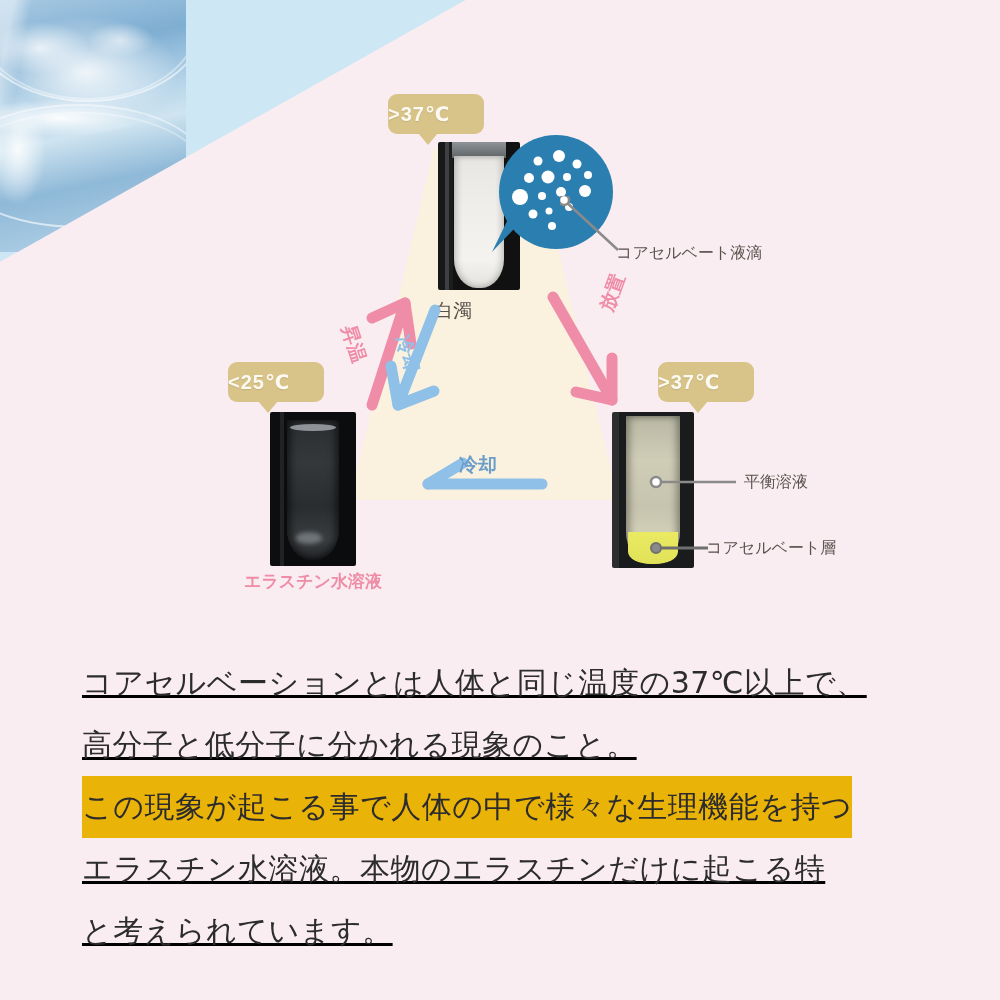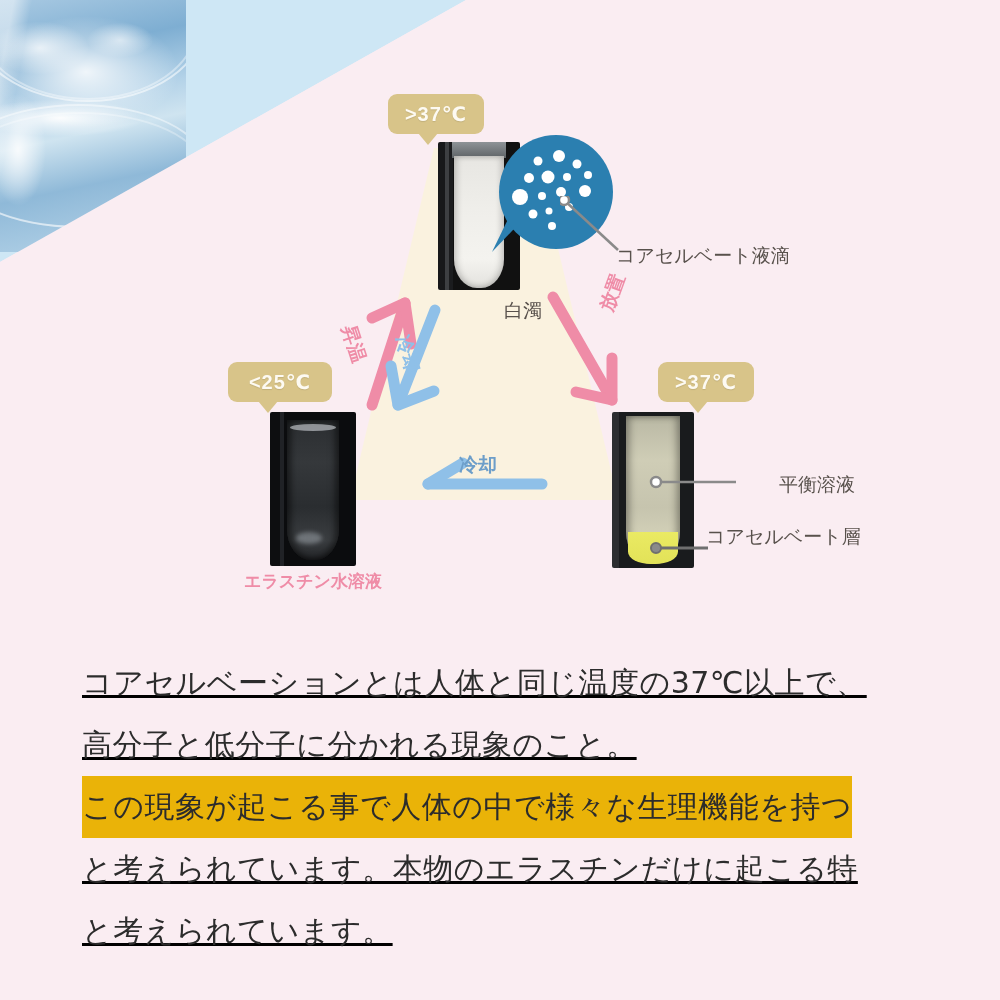--- a/index.html
+++ b/index.html
@@ -55,21 +55,21 @@
 
   
   .badge{
     position:absolute;
     background:#d8c489;
     color:#fdfaf2;
     border-radius:9px;
     font-size:20px;
     font-weight:bold;
     letter-spacing:1px;
-    display:flex;align-items:center;justify-content:center;
+    display:flex;align-items:center;
     text-shadow:0 1px 1px rgba(0,0,0,.10);
     z-index:6;
   }
   .badge::after{
     content:"";
     position:absolute;bottom:-11px;
     width:0;height:0;
     border-left:10px solid transparent;
     border-right:10px solid transparent;
     border-top:12px solid #d8c489;
@@ -101,21 +101,21 @@
   }
   .arw-label.pink{color:#ef8ca7;}
   .arw-label.blue{color:#8fc0e8;}
   .arw-label.bluedark{color:#6d9ec9;}
 
   
   .bubble-wrap{position:absolute;left:484px;top:134px;width:130px;height:130px;z-index:8;}
 
   .lead-label{
     position:absolute;z-index:9;
-    font-size:19px;color:#58514c;
+    font-size:16px;color:#58514c;
     font-family:"DejaVu Sans",sans-serif;
     white-space:nowrap;
   }
 
   
   .body-copy{
     position:absolute;left:82px;top:652px;width:880px;z-index:10;text-decoration:underline;
   }
   .body-copy p{
     margin:0;
@@ -181,21 +181,21 @@
     <span>&gt;37℃</span>
   </div>
 
   <div class="tube-photo" style="left:438px;top:142px;width:82px;height:148px;border-radius:2px;
        background:linear-gradient(90deg,#17181a 0 9%,#3d3f42 9% 14%,#1b1c1e 14% 18%,#111 18% 100%);">
     <div style="position:absolute;left:14px;top:0;width:54px;height:16px;background:linear-gradient(180deg,#8e9397,#5e6366);"></div>
     <div class="tube-inner" style="left:16px;top:14px;width:50px;height:132px;
          background:linear-gradient(180deg,#e7e6e2 0%,#efeeea 40%,#f4f3ef 78%,#e3e2de 100%);
          box-shadow:inset 3px 0 6px rgba(0,0,0,.18), inset -3px 0 6px rgba(0,0,0,.18);"></div>
   </div>
-  <div class="caption" style="left:460px;top:298px;width:82px;text-align:right;">白濁</div>
+  <div class="caption" style="left:412px;top:298px;width:82px;">白濁</div>
 
   <div class="bubble-wrap">
     <svg width="130" height="130" viewBox="0 0 130 130">
       <path d="M 8 118 L 46 78 L 40 52 Z" fill="#2b7fb0"></path>
       <circle cx="72" cy="58" r="57" fill="#2b7fb0"></circle>
       <g fill="#ffffff">
         <circle cx="54" cy="27" r="4.5"></circle>
         <circle cx="75" cy="22" r="6"></circle>
         <circle cx="93" cy="30" r="4.5"></circle>
         <circle cx="45" cy="44" r="5"></circle>
@@ -212,21 +212,21 @@
         <circle cx="68" cy="92" r="4"></circle>
       </g>
     </svg>
   </div>
   <svg style="position:absolute;left:560px;top:196px;width:70px;height:64px;z-index:9;">
     <line x1="4" y1="4" x2="58" y2="54" stroke="#8a8a8a" stroke-width="2.5"></line>
     <circle cx="4" cy="4" r="5" fill="#ffffff" stroke="#8a8a8a" stroke-width="2.5"></circle>
   </svg>
   <div class="lead-label" style="left:616px;top:243px;">コアセルベート液滴</div>
 
-  <div class="badge bl" style="left:228px;top:362px;width:104px;height:40px;">
+  <div class="badge bl" style="left:228px;top:362px;width:96px;height:40px;">
     <span>&lt;25℃</span>
   </div>
 
   <div class="tube-photo" style="left:270px;top:412px;width:86px;height:154px;border-radius:2px;
        background:linear-gradient(90deg,#0d0e10 0 12%,#202226 12% 16%,#0b0c0e 16% 100%);">
     <div class="tube-inner" style="left:17px;top:8px;width:52px;height:140px;
          background:linear-gradient(180deg,#2b2e31 0%,#35383b 30%,#2a2d30 62%,#3b3e41 86%,#232528 100%);
          box-shadow:inset 4px 0 7px rgba(0,0,0,.5), inset -4px 0 7px rgba(0,0,0,.5);"></div>
     <div style="position:absolute;left:20px;top:12px;width:46px;height:7px;border-radius:50%;background:rgba(225,230,235,.55);"></div>
     <div style="position:absolute;left:26px;top:120px;width:26px;height:12px;border-radius:50%;background:rgba(210,218,226,.35);filter:blur(2px);"></div>
@@ -243,29 +243,29 @@
          background:linear-gradient(180deg,#b9b8a4 0%,#cfcdb6 30%,#c6c4ae 62%,#d3d1b8 82%,#c2c0a8 100%);
          box-shadow:inset 4px 0 7px rgba(0,0,0,.3), inset -4px 0 7px rgba(0,0,0,.3);"></div>
     <div style="position:absolute;left:16px;top:120px;width:50px;height:32px;
          border-radius:0 0 46% 46%/0 0 38% 38%;
          background:linear-gradient(180deg,#eaea63,#e2e258);"></div>
   </div>
   <svg style="position:absolute;left:648px;top:474px;width:90px;height:16px;z-index:9;">
     <line x1="8" y1="8" x2="88" y2="8" stroke="#8a8a8a" stroke-width="2.5"></line>
     <circle cx="8" cy="8" r="5" fill="#ffffff" stroke="#8a8a8a" stroke-width="2.5"></circle>
   </svg>
-  <div class="lead-label" style="left:779px;top:472px;">平衡溶液</div>
+  <div class="lead-label" style="left:744px;top:472px;">平衡溶液</div>
 
   <svg style="position:absolute;left:648px;top:540px;width:62px;height:16px;z-index:9;">
     <line x1="8" y1="8" x2="60" y2="8" stroke="#6f6f6f" stroke-width="3"></line>
     <circle cx="8" cy="8" r="5" fill="#8a8a8a" stroke="#6f6f6f" stroke-width="2"></circle>
   </svg>
-  <div class="lead-label" style="left:706px;top:524px;text-align:center;">コアセルベート層</div>
+  <div class="lead-label" style="left:706px;top:538px;text-align:center;">コアセルベート層</div>
 
   <div class="body-copy">
     <p>コアセルベーションとは人体と同じ温度の37℃以上で、</p>
     <p>高分子と低分子に分かれる現象のこと。</p>
     <p class="hl">この現象が起こる事で人体の中で様々な生理機能を持つ</p>
-    <p>と考えられています。本物のエラスチンだけに起こる特</p>
+    <p>エラスチン水溶液。本物のエラスチンだけに起こる特</p>
     <p>と考えられています。</p>
   </div>
 
 </div>
 
 </body></html>

